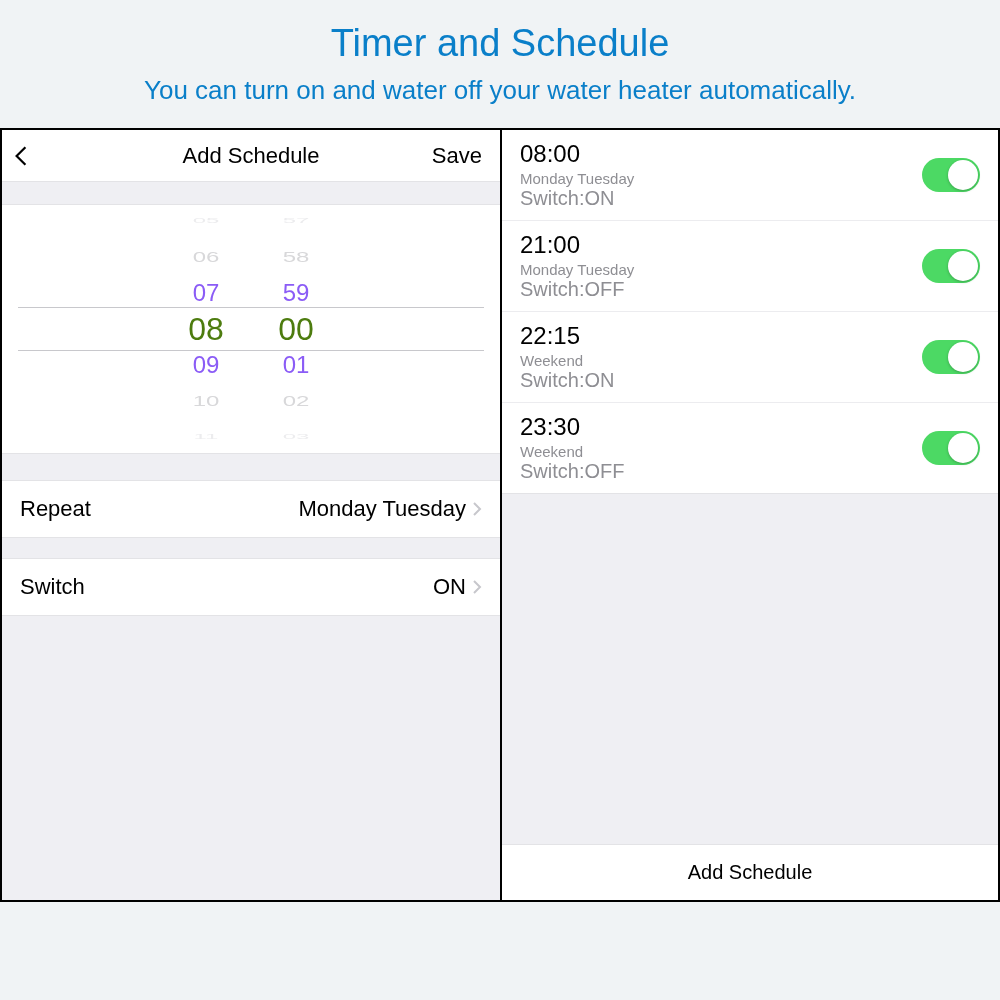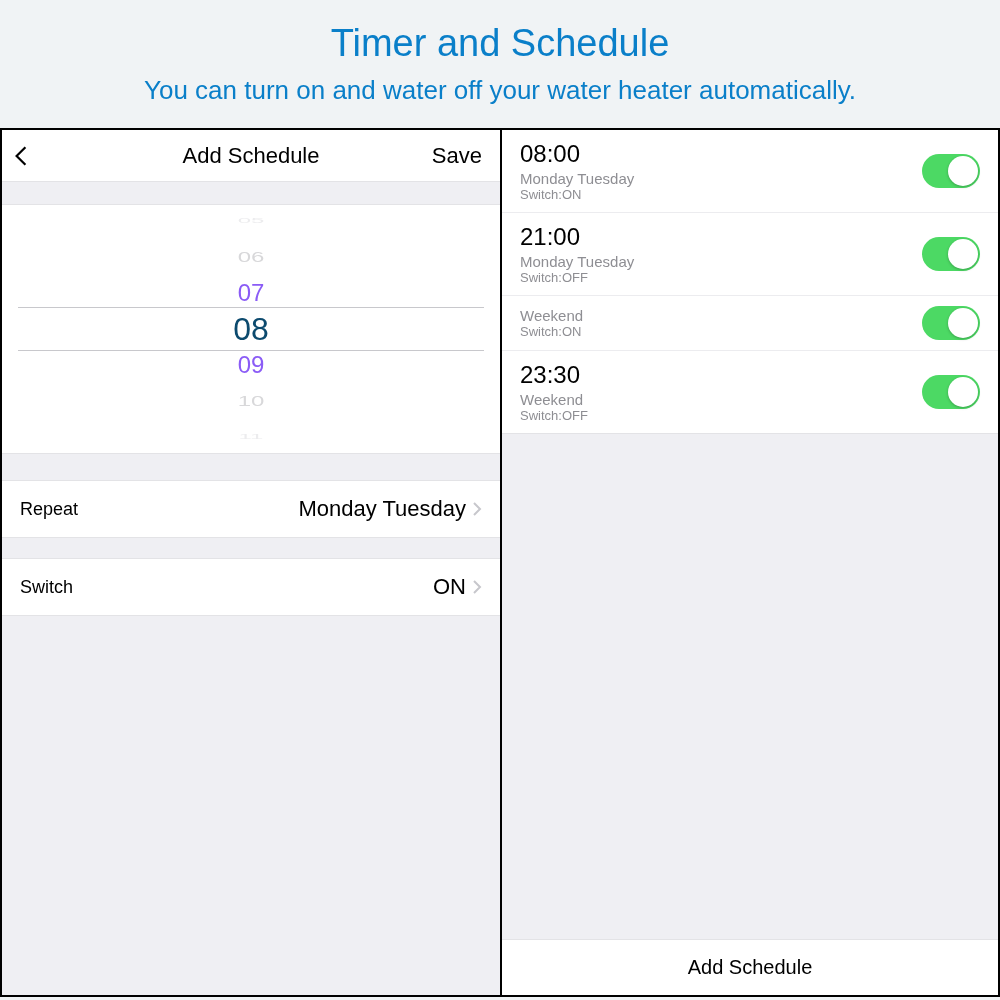--- a/index.html
+++ b/index.html
@@ -23,21 +23,21 @@
     margin-bottom: 10px;
   }
   .hero-sub {
     font-size: 26px;
     color: #0a7fc9;
     font-weight: 400;
   }
 
   .phones {
     display: flex;
-    height: 869px;
+    height: 774px;
     border: 2px solid #000;
     background: #fff;
   }
   .phone {
     flex: 1 1 50%;
     position: relative;
     display: flex;
     flex-direction: column;
     background: #efeff3;
     overflow: hidden;
@@ -109,21 +109,21 @@
     flex-direction: column;
     justify-content: center;
   }
   .picker-item {
     height: 36px;
     line-height: 36px;
     font-size: 24px;
     color: #bfbfc2;
   }
   .picker-item.near { color: #8b5cf6; }
-  .picker-item.sel  { font-size: 32px; color: #0c4a6e; font-weight: 500; }
+  .picker-item.sel  { font-size: 32px; color: #4d7c0f; font-weight: 500; }
   .picker-item.far  { color: #d8d8da; transform: scaleY(0.6); }
   .picker-item.xfar { color: #ececee; transform: scaleY(0.3); }
   .picker-lines {
     position: absolute;
     left: 16px; right: 16px;
     top: 50%;
     height: 44px;
     margin-top: -22px;
     border-top: 1px solid #c8c8cc;
     border-bottom: 1px solid #c8c8cc;
@@ -136,21 +136,21 @@
   .row {
     background: #fff;
     height: 58px;
     display: flex;
     align-items: center;
     padding: 0 18px;
     border-top: 1px solid #e3e3e6;
     border-bottom: 1px solid #e3e3e6;
     cursor: pointer;
   }
-  .row .row-label { font-size: 18px; color: #000; flex: 1; }
+  .row .row-label { font-size: 22px; color: #000; flex: 1; }
   .row .row-value { font-size: 22px; color: #000; margin-right: 6px; }
   .row .chev { width: 10px; height: 16px; }
 
   
   .accuracy {
     background: #efeff3;
     color: #8e8e93;
     font-size: 18px;
     padding: 16px 18px 12px 18px;
   }
@@ -161,21 +161,21 @@
     display: flex;
     align-items: center;
     padding: 10px 18px 10px 18px;
     border-bottom: 1px solid #ececef;
     gap: 20px;
   }
   .sched-item:last-child { border-bottom: 1px solid #e3e3e6; }
   .sched-info { flex: 1; }
   .sched-time { font-size: 24px; color: #000; margin-bottom: 2px; }
   .sched-days { font-size: 15px; color: #8e8e93; }
-  .sched-switch { font-size: 13px; color: #8e8e93; }
+  .sched-switch { font-size: 20px; color: #8e8e93; }
 
   
   .toggle {
     width: 58px; height: 34px;
     border-radius: 17px;
     position: relative;
     cursor: pointer;
   }
   .toggle.on { background: #4cd964; }
   .toggle .knob {
@@ -231,20 +231,29 @@
       <div class="picker-cols">
         <div class="picker-col">
           <div class="picker-item xfar">05</div>
           <div class="picker-item far">06</div>
           <div class="picker-item near">07</div>
           <div class="picker-item sel">08</div>
           <div class="picker-item near">09</div>
           <div class="picker-item far">10</div>
           <div class="picker-item xfar">11</div>
         </div>
+        <div class="picker-col">
+          <div class="picker-item xfar">57</div>
+          <div class="picker-item far">58</div>
+          <div class="picker-item near">59</div>
+          <div class="picker-item sel">00</div>
+          <div class="picker-item near">01</div>
+          <div class="picker-item far">02</div>
+          <div class="picker-item xfar">03</div>
+        </div>
       </div>
     </div>
 
     <div class="list-group">
       <div class="row">
         <div class="row-label">Repeat</div>
         <div class="row-value">Monday Tuesday</div>
         <svg class="chev" viewBox="0 0 10 16">
             <polyline points="2,2 8,8 2,14" fill="none" stroke="#c7c7cc" stroke-width="2"></polyline>
           </svg>
@@ -280,20 +289,21 @@
             <div class="sched-time">21:00</div>
             <div class="sched-days">Monday Tuesday</div>
             <div class="sched-switch">Switch:OFF</div>
           </div>
           <div class="toggle on">
             <div class="knob"></div>
           </div>
         </div>
         <div class="sched-item">
           <div class="sched-info">
+            <div class="sched-time">22:15</div>
             <div class="sched-days">Weekend</div>
             <div class="sched-switch">Switch:ON</div>
           </div>
           <div class="toggle on">
             <div class="knob"></div>
           </div>
         </div>
         <div class="sched-item">
           <div class="sched-info">
             <div class="sched-time">23:30</div>

